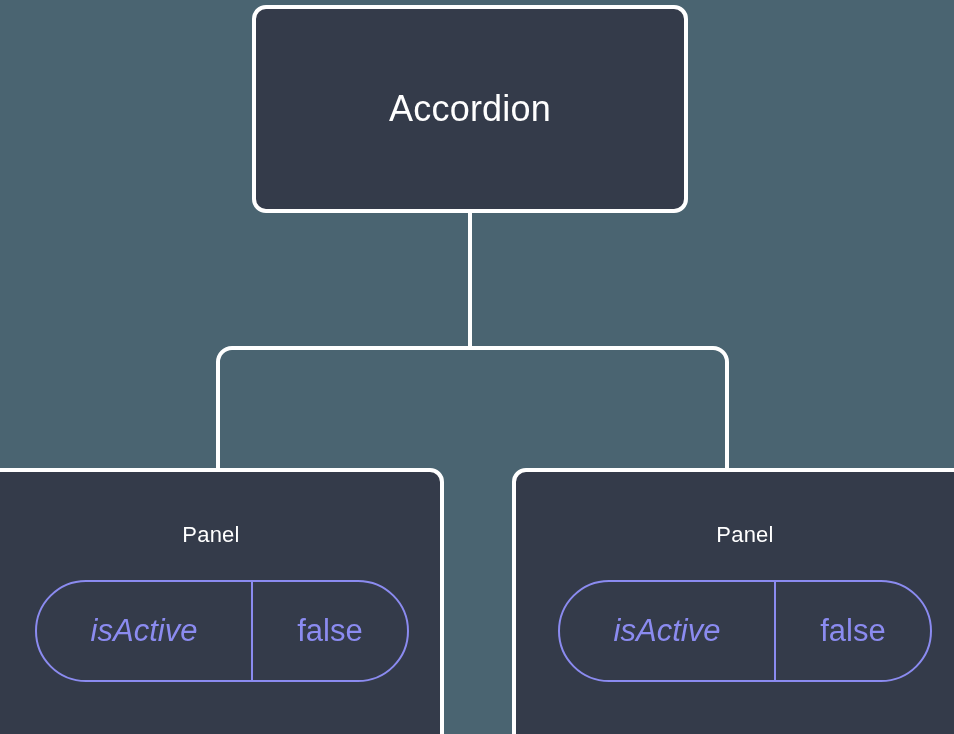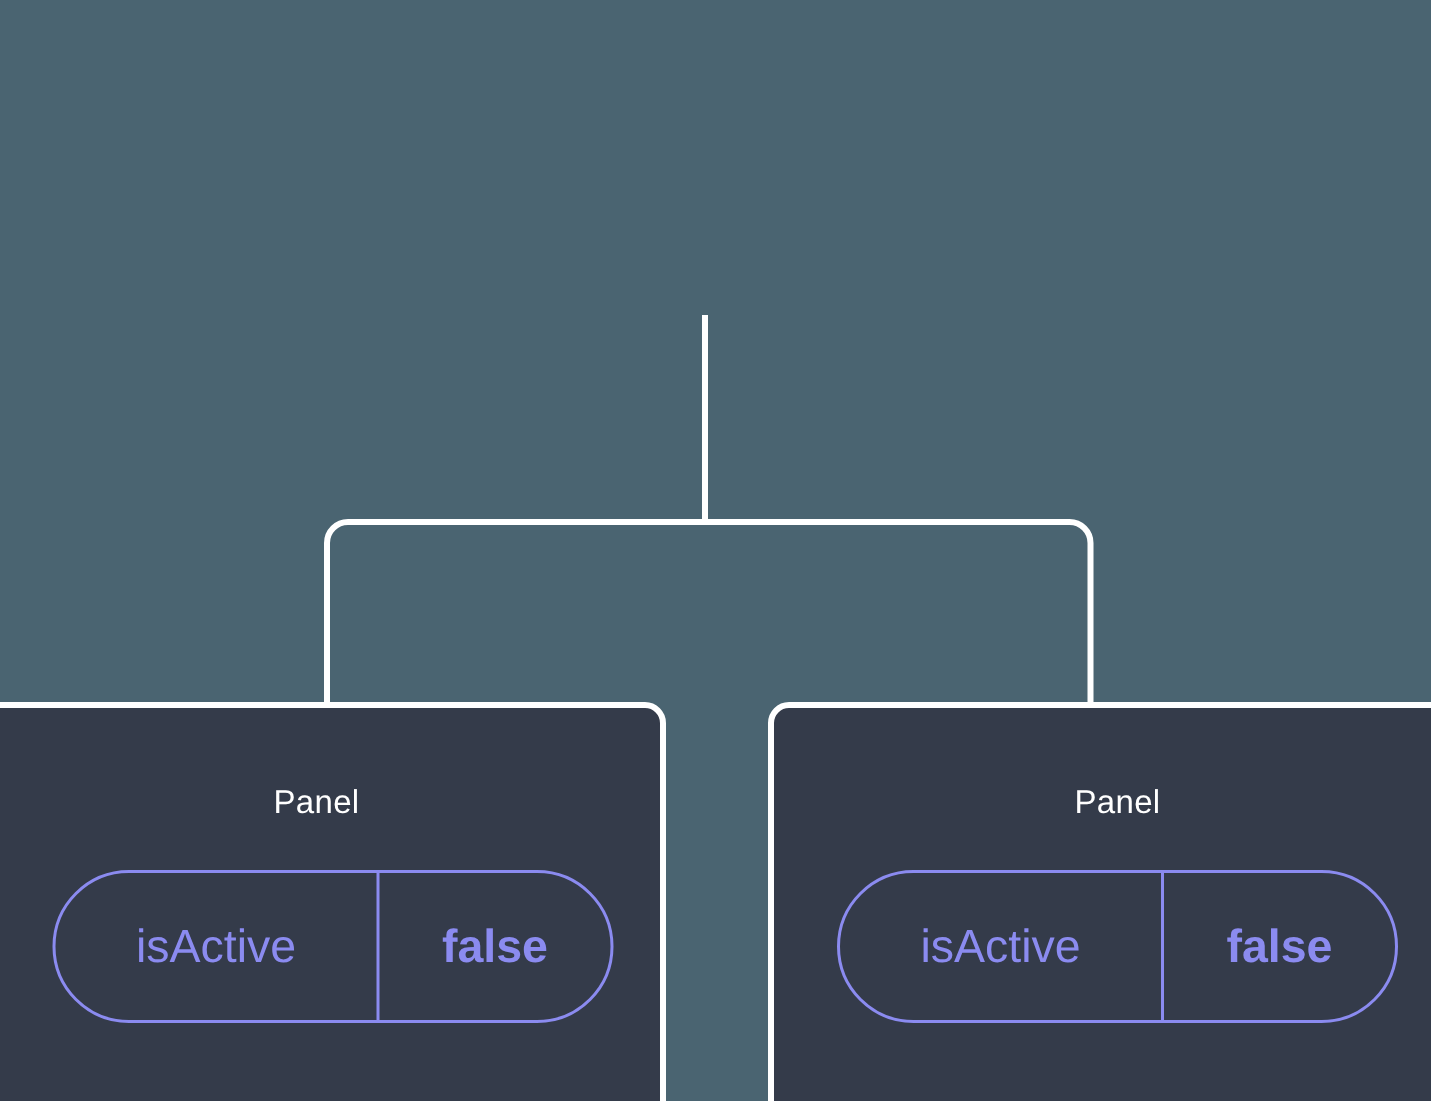--- a/index.html
+++ b/index.html
@@ -97,45 +97,48 @@
     display: flex;
     align-items: center;
     justify-content: center;
     color: #8b8bf0;
     font-size: 31px;
     line-height: 34px;
     white-space: nowrap;
   }
   .pill-key {
     flex: 0 0 214px;
+    font-style: italic;
   }
   .pill-divider {
     width: 2px;
     background: #8b8bf0;
     flex: 0 0 2px;
   }
   .pill-value {
     flex: 1 1 auto;
-    font-weight: bold;
   }
 </style>
 </head>
 <body>
 
 <div id="stage">
 
   <svg id="edges" viewBox="0 0 954 734" width="954" height="734" aria-hidden="true">
 
     <path d="M470,210 L470,348" fill="none" stroke="#ffffff" stroke-width="4" stroke-linecap="butt"></path>
 
     <path d="M470,348 L232,348 A14,14 0 0 0 218,362 L218,470" fill="none" stroke="#ffffff" stroke-width="4" stroke-linecap="butt"></path>
 
     <path d="M470,348 L713,348 A14,14 0 0 1 727,362 L727,470" fill="none" stroke="#ffffff" stroke-width="4" stroke-linecap="butt"></path>
   </svg>
 
+  <div class="node" id="node-accordion">
+    <div class="node-title">Accordion</div>
+  </div>
 
   <div class="node node-panel" id="node-panel-0">
     <div class="node-title">Panel</div>
     <div class="state-pill">
       <div class="pill-cell pill-key">isActive</div>
       <div class="pill-divider"></div>
       <div class="pill-cell pill-value">false</div>
     </div>
   </div>
 

